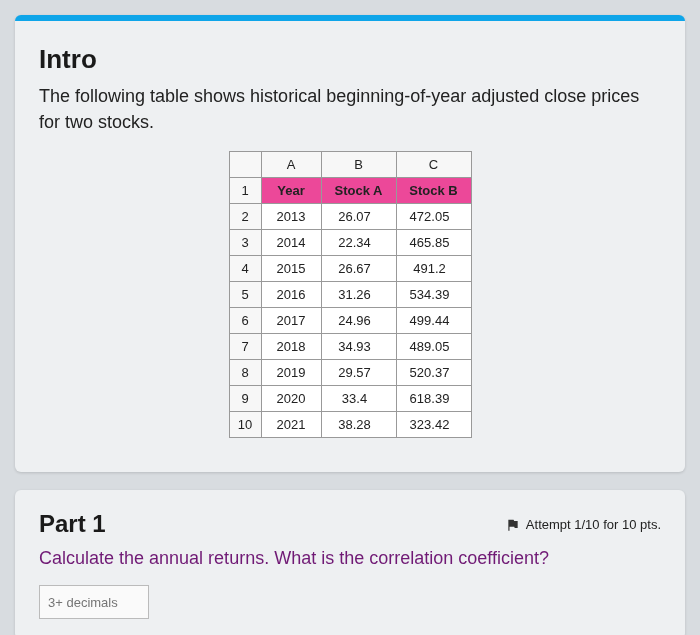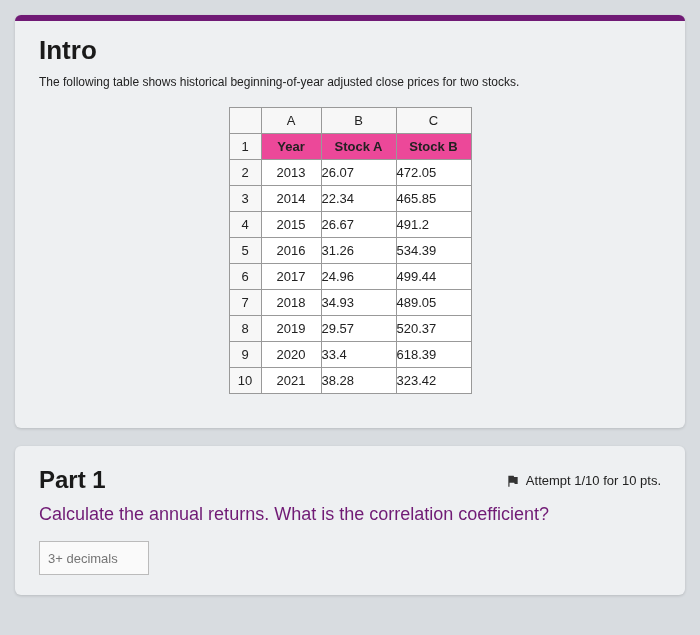--- a/index.html
+++ b/index.html
@@ -17,38 +17,38 @@
     }
     .card {
       background: #eef0f2;
       border-radius: 6px;
       padding: 20px 24px;
       margin-bottom: 18px;
       box-shadow: 0 1px 3px rgba(0,0,0,0.15);
       position: relative;
     }
     .card-intro {
-      border-top: 6px solid #701a75;
-      padding-top: 14px;
+      border-top: 6px solid #0ea5e9;
+      padding-top: 23px;
     }
     h1.intro-title {
       font-size: 26px;
       font-weight: 900;
       color: #1a1a1a;
       margin-bottom: 8px;
     }
     h1.part-title {
       font-size: 24px;
       font-weight: 900;
       color: #1a1a1a;
       display: inline-block;
       text-align: right;
     }
     .description {
-      font-size: 12px;
+      font-size: 18px;
       color: #222;
       line-height: 1.45;
       margin-bottom: 16px;
     }
     .table-wrap {
       display: flex;
       justify-content: center;
       margin-bottom: 14px;
     }
     table {
@@ -62,21 +62,21 @@
       height: 26px;
       vertical-align: middle;
       color: #222;
       font-weight: normal;
     }
     table th {
       font-weight: 700;
     }
     .rownum-col { width: 32px; background: #f7f7f7; }
     .year-col { width: 60px; }
-    .stock-col { width: 75px; text-align: left; padding-right: 8px; }
+    .stock-col { width: 75px; text-align: center; padding-right: 8px; }
     .col-header { background: #f7f7f7; font-weight: normal; }
     .header-row td, .header-row th { background:#ec4899; font-weight:700; text-align:center; padding-right:0;}
     .header-row .rownum-col { background:#f7f7f7; font-weight:normal;}
     .footnote {
       font-size: 14px;
       color: #222;
     }
     .part-header {
       display: flex;
       justify-content: space-between;

